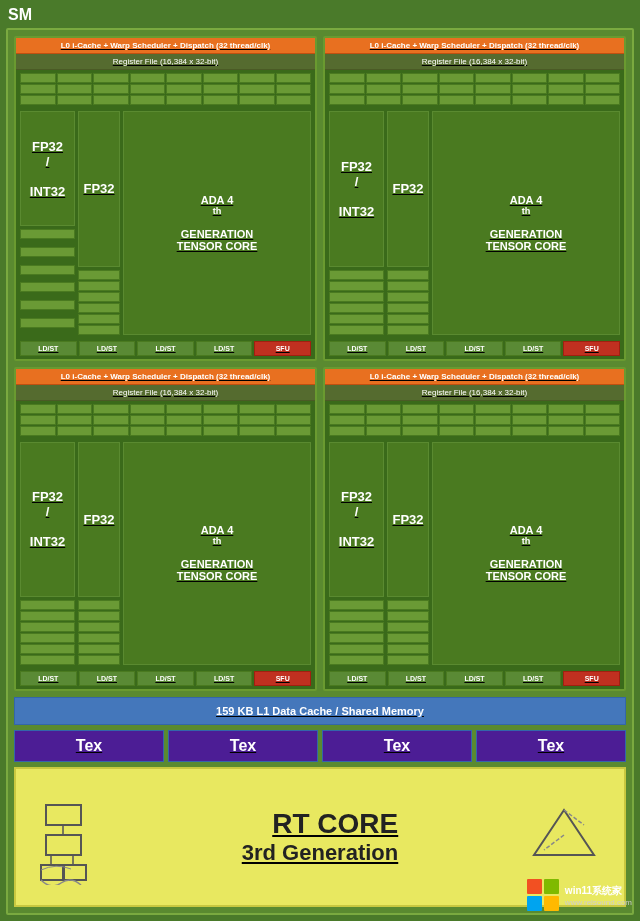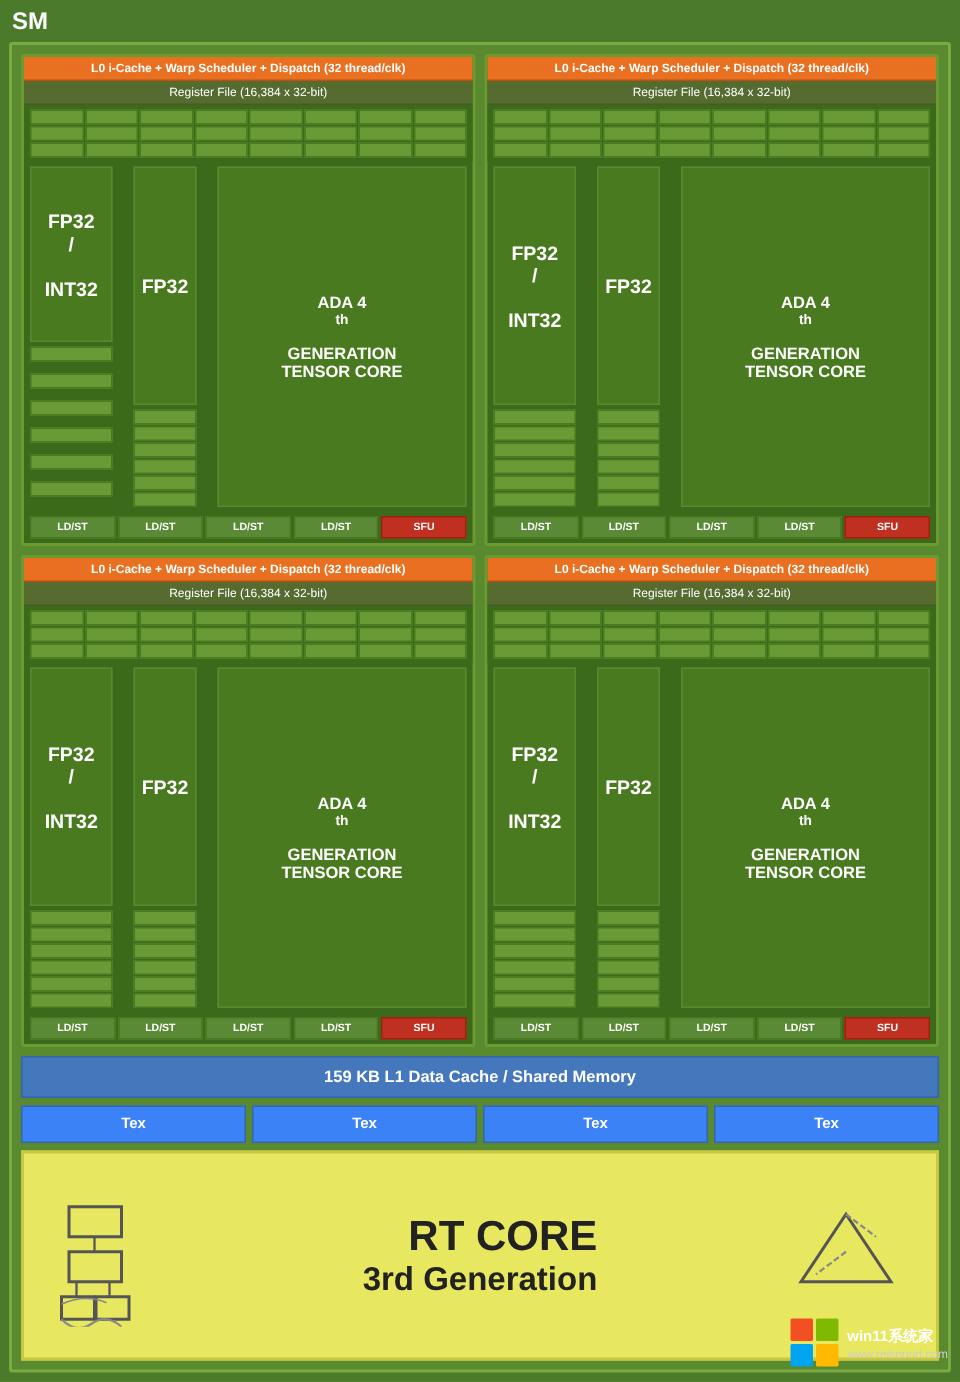--- a/index.html
+++ b/index.html
@@ -25,20 +25,21 @@
       position: absolute;
       top: 28px;
       left: 6px;
       right: 6px;
       bottom: 6px;
       background: #5a8a30;
       border: 2px solid #7aaa40;
       border-radius: 2px;
       display: flex;
       flex-direction: column;
+      text-decoration: underline;
     }
 
     .quadrants-area {
       display: grid;
       grid-template-columns: 1fr 1fr;
       grid-template-rows: 1fr 1fr;
       flex: 1;
       gap: 6px;
       padding: 6px;
     }
@@ -82,21 +83,21 @@
     .reg-cell {
       background: #6a9a35;
       height: 10px;
       border: 1px solid #4a7a20;
     }
 
     .core-area {
       display: flex;
       flex: 1;
       padding: 3px 4px;
-      gap: 14px;
+      gap: 3px;
     }
 
     .fp32-int32 {
       display: flex;
       flex-direction: column;
       gap: 1px;
       flex: 0 0 auto;
       width: 55px;
     }
 
@@ -187,23 +188,23 @@
 
     .tex-row {
       display: grid;
       grid-template-columns: repeat(4, 1fr);
       gap: 4px;
       padding: 5px 6px;
       margin: 0;
     }
 
     .tex-box {
-      background: #3b82f6;
-      color: white;
-      font-size: 10px;
+      background: #4c1d95;
+      color: white;
+      font-size: 16px;
       font-weight: bold;
       text-align: center;
       padding: 6px 4px;
       border: 1px solid #3366aa;
     }
 
     .rt-core-area {
       background: #e8e860;
       margin: 0 6px 6px 6px;
       flex: 0 0 140px;

